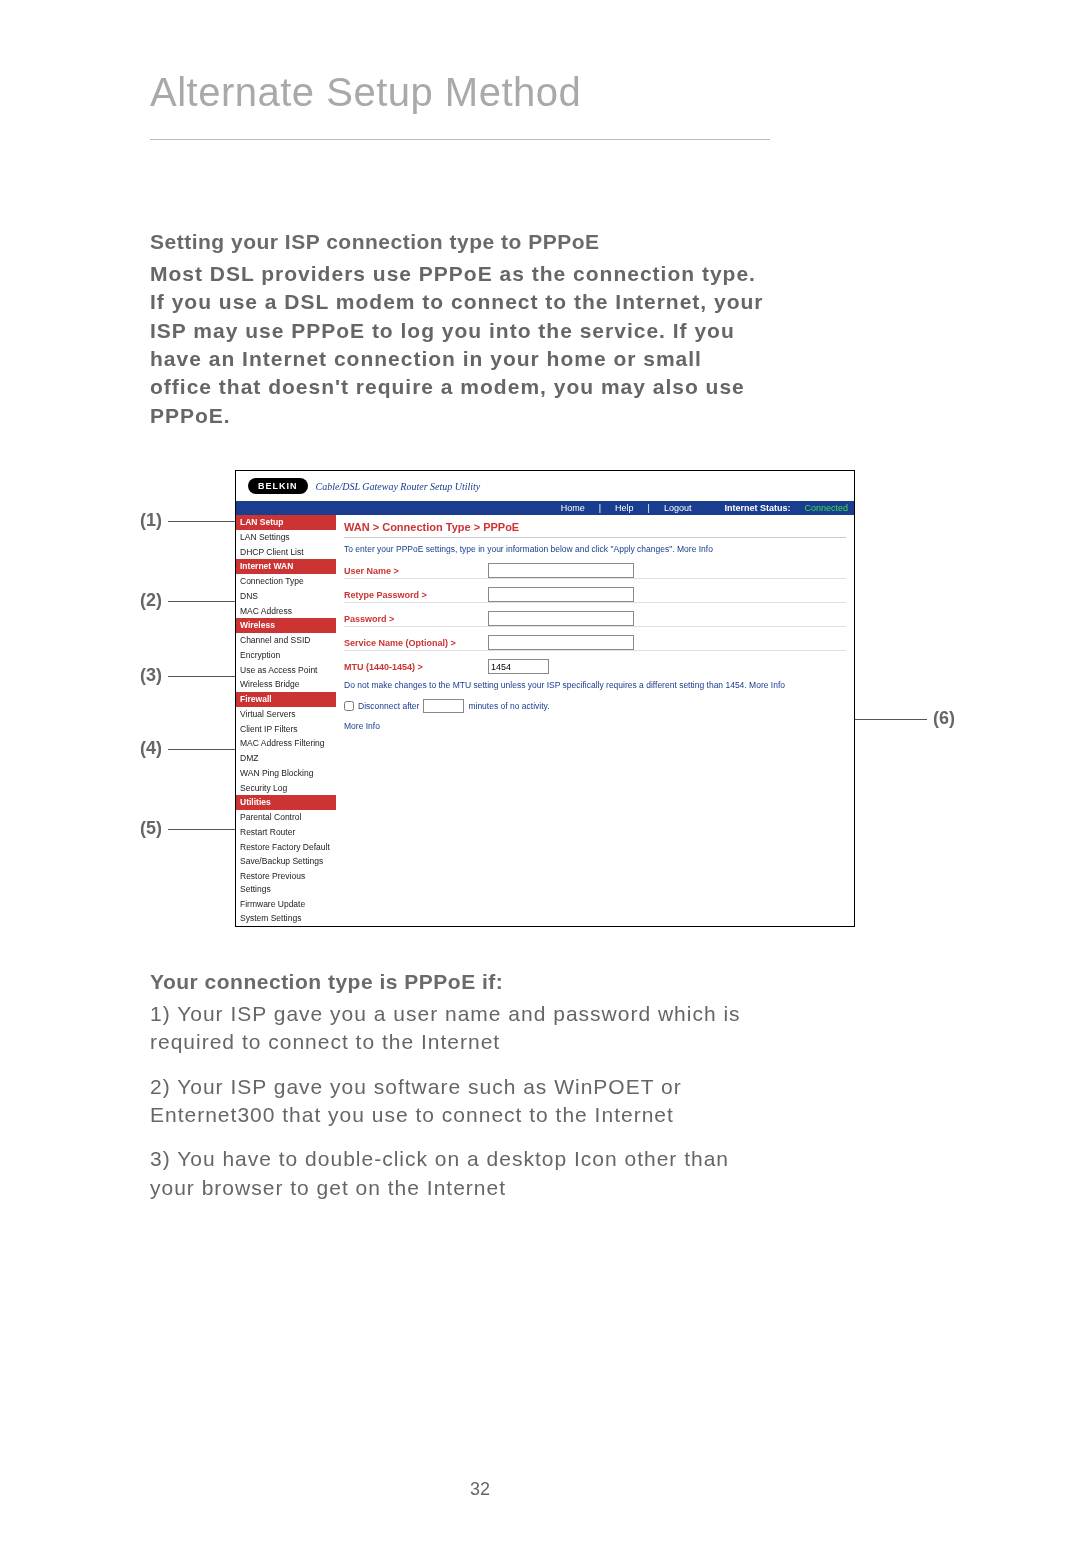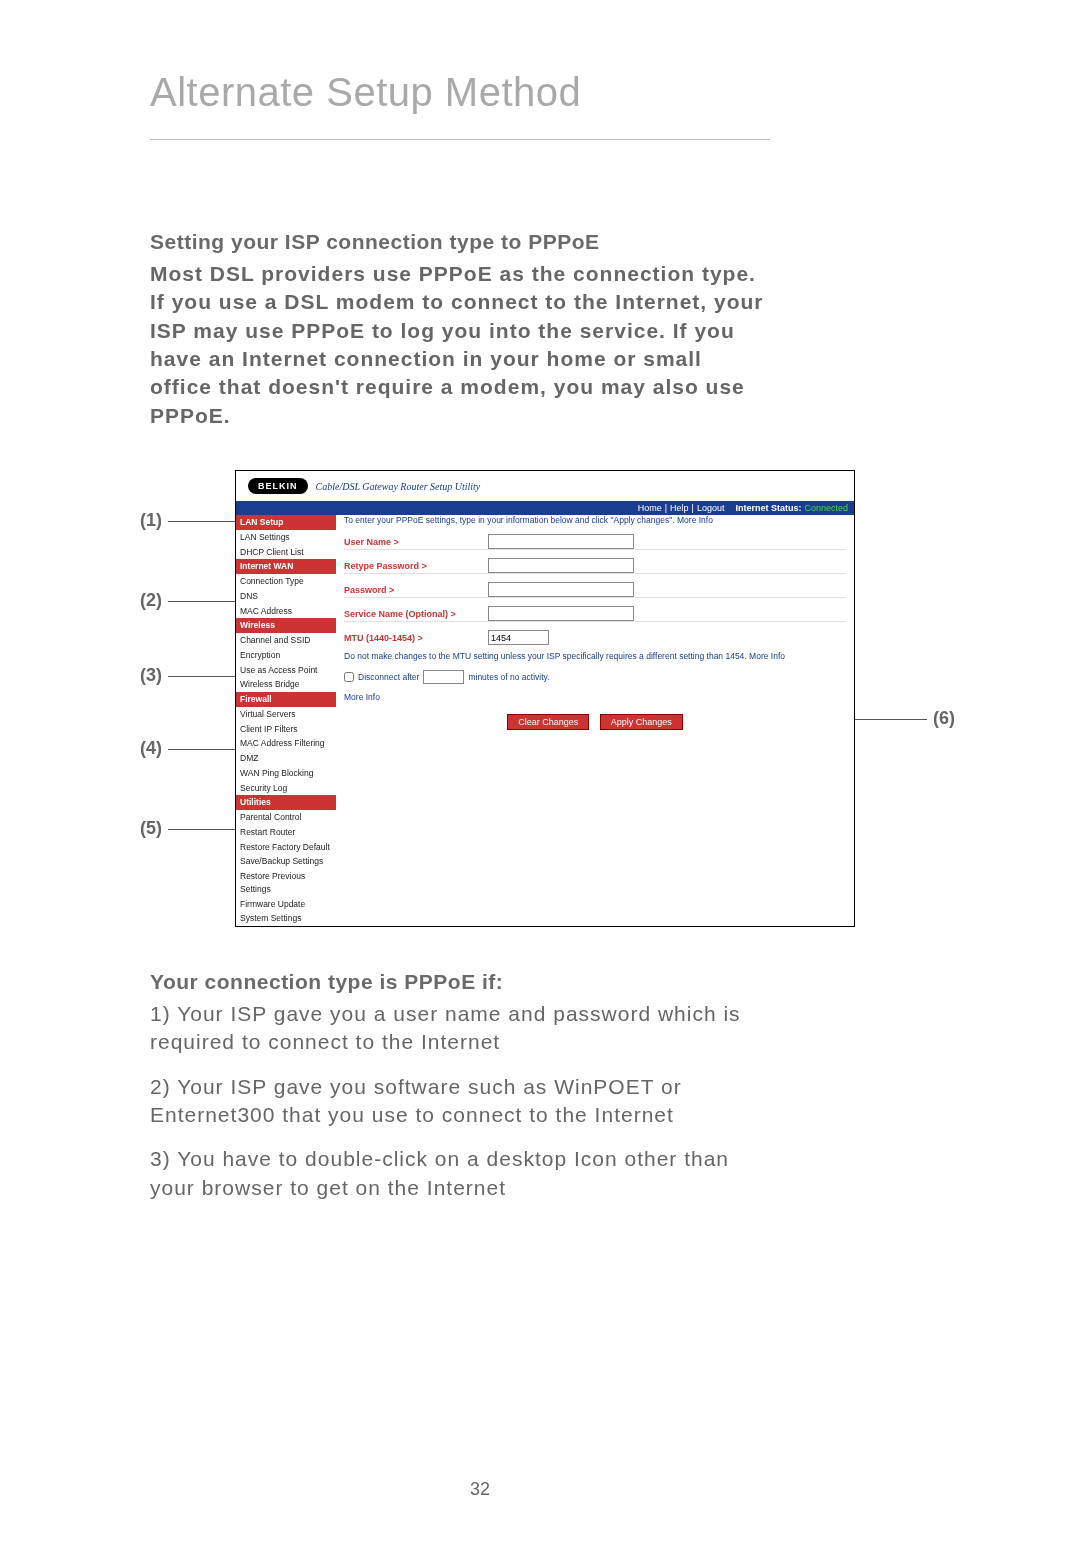--- a/index.html
+++ b/index.html
@@ -116,21 +116,21 @@
   }
   .shot-header{
     background:#1a3d8f;
     color:#fff;
     font-size:9px;
     height:14px;
     display:flex;
     align-items:center;
     justify-content:flex-end;
     padding:0 6px;
-    gap:3px;
+    gap:14px;
   }
   .shot-header a{color:#fff;}
   .shot-header .status{color:#fff;font-weight:bold;}
   .shot-header .status-val{color:#3bdf4a;}
   .shot-body{display:flex;}
 
   
   .sidebar{
     width:100px;
     font-size:8.5px;
@@ -264,20 +264,21 @@
             <div class="sb-item">Parental Control</div>
             <div class="sb-item">Restart Router</div>
             <div class="sb-item">Restore Factory Default</div>
             <div class="sb-item">Save/Backup Settings</div>
             <div class="sb-item">Restore Previous Settings</div>
             <div class="sb-item">Firmware Update</div>
             <div class="sb-item">System Settings</div>
           </div>
 
         <div class="panel">
+          <div class="breadcrumb">WAN &gt; Connection Type &gt; PPPoE</div>
           <div class="instr">
             <span>To enter your PPPoE settings, type in your information below and click "Apply changes".</span>
             <span class="mi">More Info</span>
           </div>
 
           <div class="form-row">
             <label>User Name &gt;</label>
             <input type="text" style="">
           </div>
           <div class="form-row">
@@ -301,24 +302,20 @@
             <span class="mi">More Info</span>
           </div>
           <div class="form-row noborder">
             <input type="checkbox" style="">
             <span>Disconnect after</span>
             <input type="text" class="mins" style="">
             <span>minutes of no activity.</span>
           </div>
           <div class="mi">More Info</div>
 
-          <div class="btn-row">
-            <span class="btn">Clear Changes</span>
-            <span class="btn">Apply Changes</span>
-          </div>
         </div>
       </div>
     </div>
   </div>
 
   <h2 class="section-heading">Your connection type is PPPoE if:</h2>
   <ol class="checklist">
     <li>1) Your ISP gave you a user name and password which is required to connect to the Internet</li>
     <li>2) Your ISP gave you software such as WinPOET or Enternet300 that you use to connect to the Internet</li>
     <li>3) You have to double-click on a desktop Icon other than your browser to get on the Internet</li>

